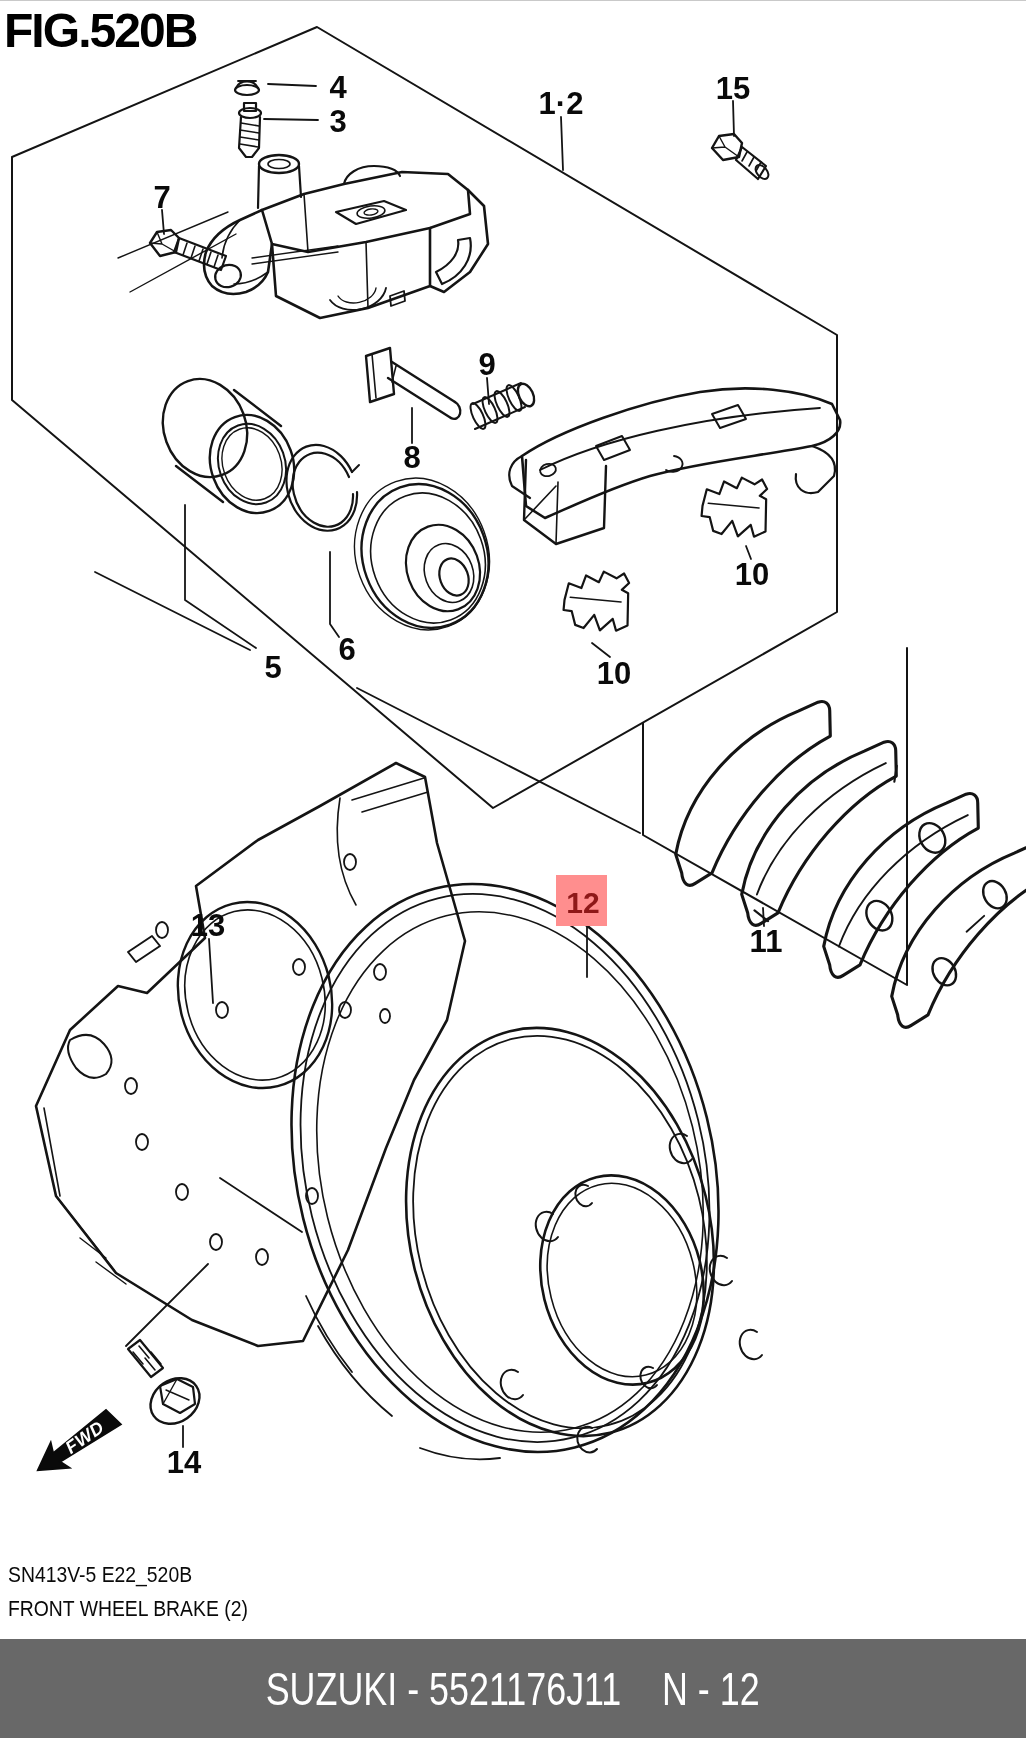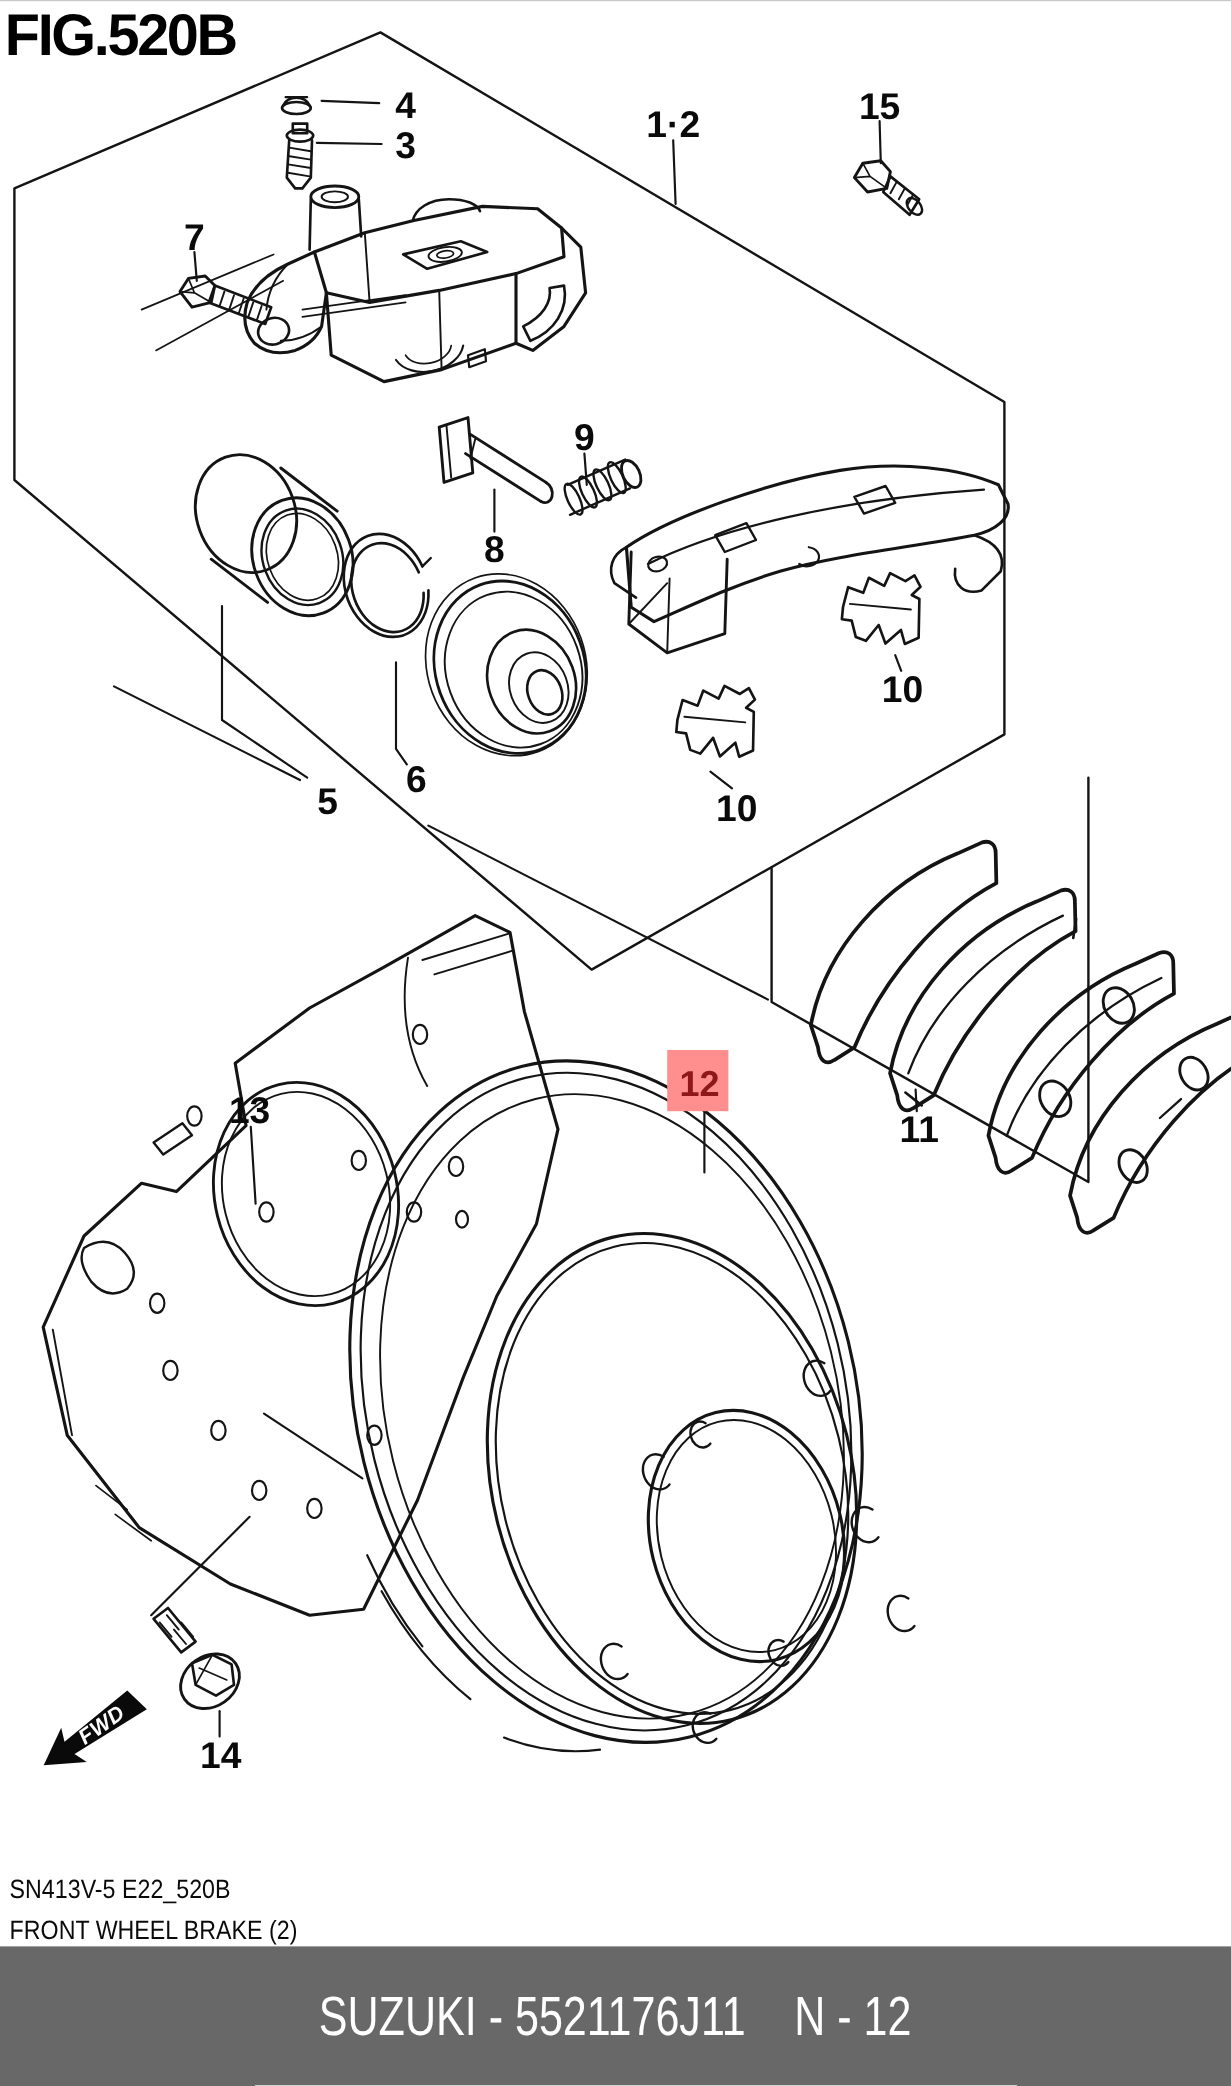--- a/index.html
+++ b/index.html
@@ -3,21 +3,21 @@
 <meta charset="utf-8">
 <style>
   html,body{margin:0;padding:0;background:#fff;}
   body{width:1026px;height:1738px;position:relative;overflow:hidden;
        font-family:"Liberation Sans",sans-serif;color:#111;}
   .topedge{position:absolute;top:0;left:0;width:100%;height:1px;background:#c9c9c9;}
   .fig-title{position:absolute;top:2px;left:4px;font-size:49px;font-weight:bold;
              letter-spacing:-2px;transform:scaleX(0.98);transform-origin:left top;color:#000;}
   .code-block{position:absolute;left:8px;top:1558px;font-size:22px;line-height:34px;
               transform:scaleX(0.88);transform-origin:left top;white-space:pre;color:#0a0a0a;}
-  .footer{position:absolute;left:0;bottom:0;width:1026px;height:116px;background:#686868;
+  .footer{position:absolute;left:0;bottom:0;width:1026px;height:99px;background:#686868;
           display:flex;align-items:center;justify-content:center;}
   .footer-inner{display:flex;gap:52px;color:#fff;font-size:46px;
                 transform:scaleX(0.78);transform-origin:center;white-space:pre;}
   svg{position:absolute;top:0;left:0;}
   .ln{stroke:#141414;fill:none;stroke-linecap:round;stroke-linejoin:round;}.w26{stroke-width:2.6}.w24{stroke-width:2.4}.w22{stroke-width:2.2}
   .w20{stroke-width:2}.w18{stroke-width:1.8}.w16{stroke-width:1.6}.w14{stroke-width:1.4}
   .co{font-family:"Liberation Sans",sans-serif;font-size:31px;font-weight:bold;fill:#0a0a0a;}
   .fwd-t{font-family:"Liberation Sans",sans-serif;font-size:18px;font-weight:bold;
          font-style:italic;fill:#fff;letter-spacing:.5px;}
   .hl-t{font-family:"Liberation Sans",sans-serif;font-size:30px;font-weight:bold;}

